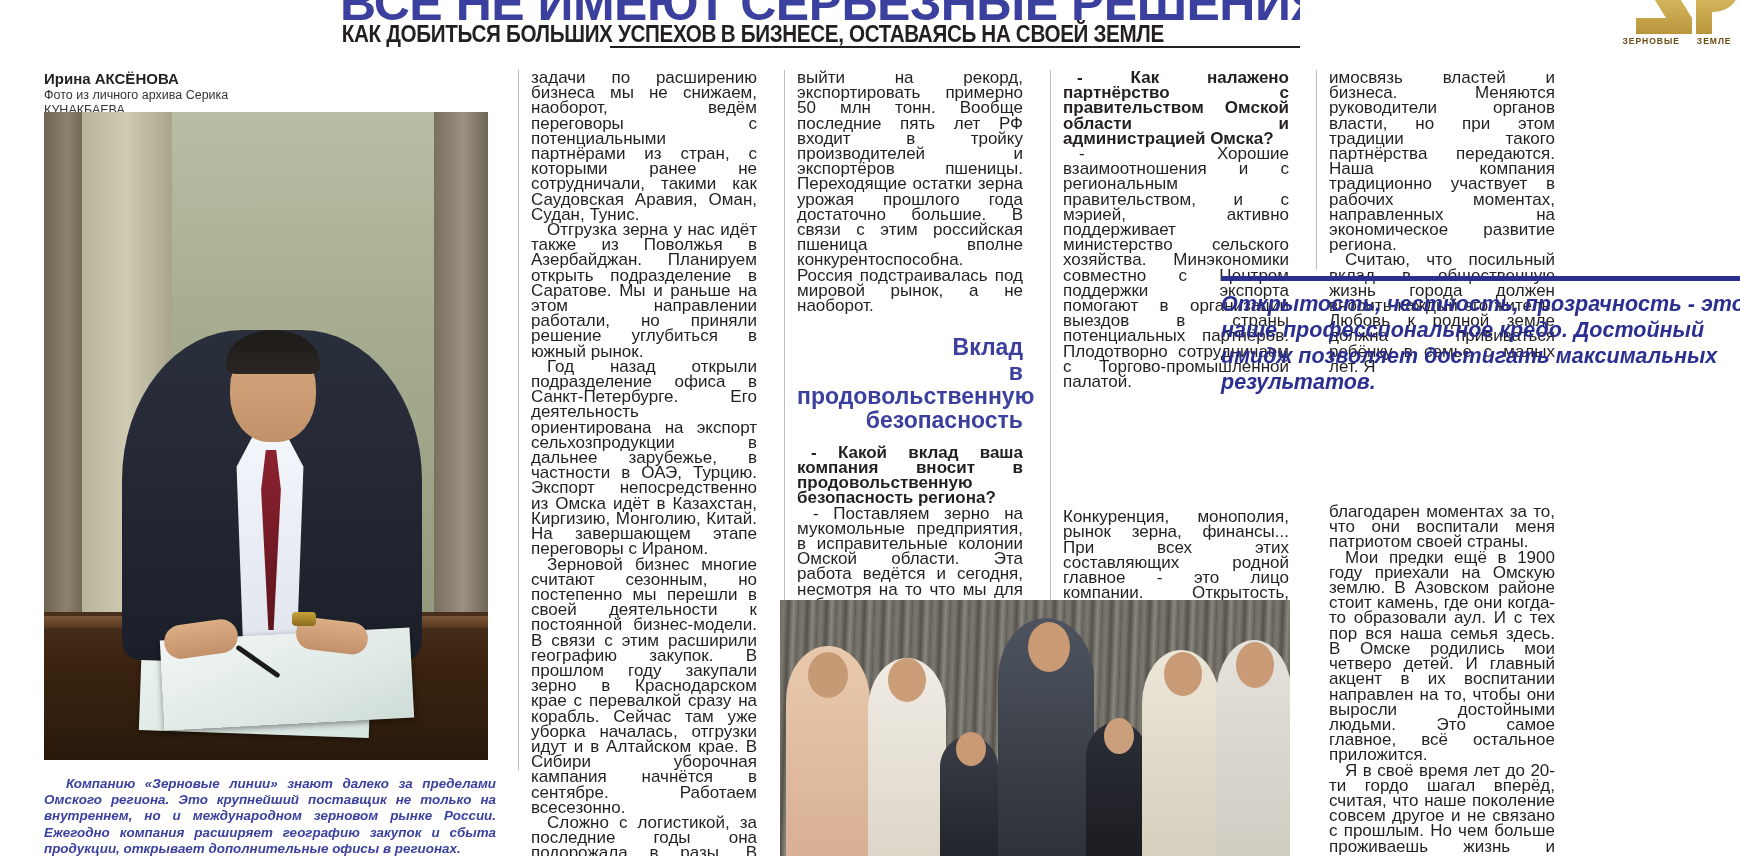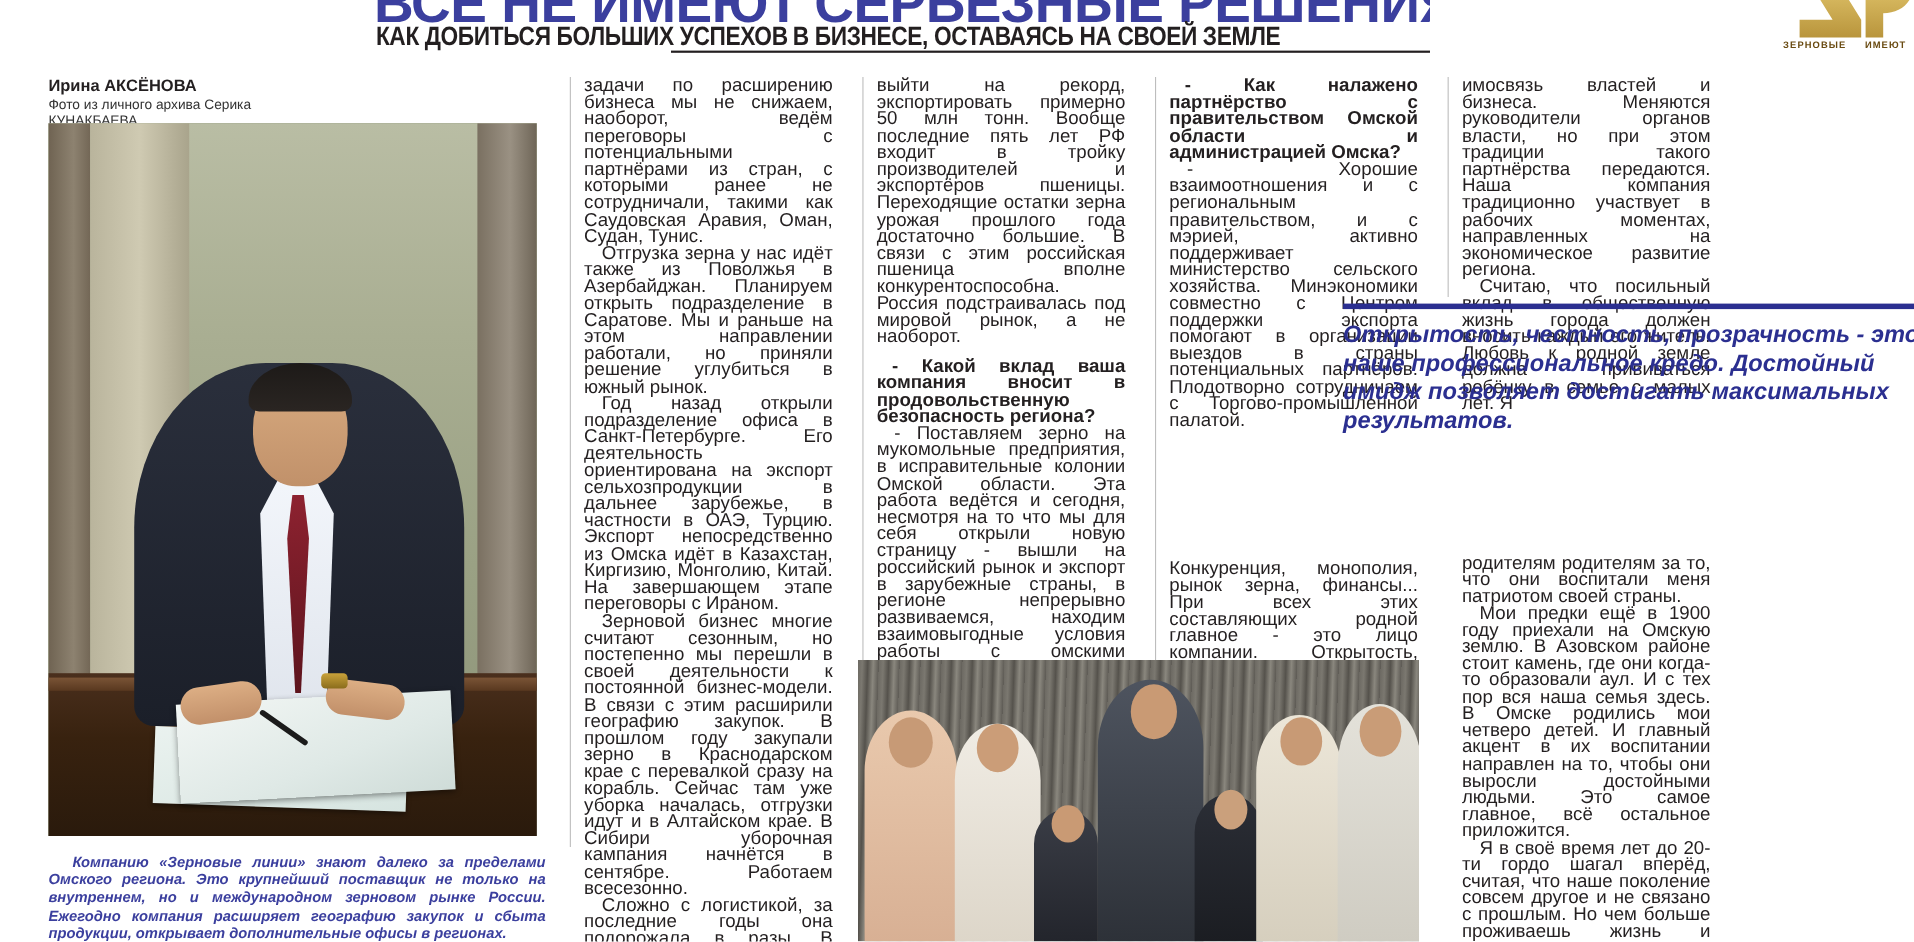--- a/index.html
+++ b/index.html
@@ -298,21 +298,21 @@
           <stop offset="100%" stop-color="#b9953c"></stop>
         </linearGradient>
       </defs>
       <path d="M18 6 L72 6 L72 22 L44 22 L70 64 L70 80 L14 80 L14 64 L44 64 L18 22 Z" fill="url(#gold)"></path>
       <path d="M80 6 L98 6 C112 6 118 16 118 30 C118 48 106 58 90 58 L90 80 L74 80 L74 6 Z" fill="url(#gold)"></path>
     </svg>
   </div>
   <div class="logo-words">
     <span>ЗЕРНОВЫЕ</span>
     &nbsp;&nbsp;&nbsp;
-    <span>ИМЕЮТ</span>
+    <span>ЗЕМЛЕ</span>
   </div>
 </div>
 
 <div class="vrule" style="left:518px; top:70px; height:700px;"></div>
 <div class="vrule" style="left:784px; top:70px; height:700px;"></div>
 <div class="vrule" style="left:1050px; top:70px; height:700px;"></div>
 <div class="vrule" style="left:1316px; top:70px; height:200px;"></div>
 
 <div class="col" id="col1">
   <div style="font-weight:bold; font-size:15px; line-height:18px;">Ирина АКСЁНОВА</div>
@@ -348,20 +348,25 @@
   <p>Зерновой бизнес многие считают сезонным, но постепенно мы перешли в своей деятельности к постоянной бизнес-модели. В связи с этим расширили географию закупок. В прошлом году закупали зерно в Краснодарском крае с перевалкой сразу на корабль. Сейчас там уже уборка началась, отгрузки идут и в Алтайском крае. В Сибири уборочная кампания начнётся в сентябре. Работаем всесезонно.</p>
   <p>Сложно с логистикой, за последние годы она подорожала в разы. В России остаётся большой спрос на железнодорожный транспорт, а из Омска основной путь транспортировки - железнодорожный. В конце 2022 года решились приобрести свой вагонный парк. Закупили 20 вагонов. Сегодня они работают на маршруте Поволжье - Азербайджан.</p>
 
   <div class="subhead left sh-gap-top sh-gap-bot">Прогнозы и цены</div>
 
 </div>
 
 <div class="col" id="col3">
   <p class="noind">выйти на рекорд, экспортировать примерно 50 млн тонн. Вообще последние пять лет РФ входит в тройку производителей и экспортёров пшеницы. Переходящие остатки зерна урожая прошлого года достаточно большие. В связи с этим российская пшеница вполне конкурентоспособна. Россия подстраивалась под мировой рынок, а не наоборот.</p>
 
+  <div class="subhead center sh-gap-top">
+    <div>Вклад</div>
+    <div>в продовольственную</div>
+    <div>безопасность</div>
+  </div>
 
   <p class="q" style="margin-top:12px;">- Какой вклад ваша компания вносит в продовольственную безопасность региона?</p>
   <p>- Поставляем зерно на мукомольные предприятия, в исправительные колонии Омской области. Эта работа ведётся и сегодня, несмотря на то что мы для себя открыли новую страницу - вышли на российский рынок и экспорт в зарубежные страны, в регионе непрерывно развиваемся, находим взаимовыгодные условия работы с омскими предприятиями.</p>
 </div>
 
 <div class="col" id="col4">
   <p class="q noind">- Как налажено партнёрство с правительством Омской области и администрацией Омска?</p>
   <p>- Хорошие взаимоотношения и с региональным правительством, и с мэрией, активно поддерживает министерство сельского хозяйства. Минэкономики совместно с Центром поддержки экспорта помогают в организации выездов в страны потенциальных партнёров. Плодотворно сотрудничаем с Торгово-промышленной палатой.</p>
 
   <div style="height:120px;"></div>
@@ -373,21 +378,21 @@
   <p class="q">- На ваш взгляд, крупные предприятия должны участвовать в общественной жизни города?</p>
   <p>- Обязательно, ведь это наш общий дом. И в этом вопросе всегда есть вза-</p>
 </div>
 
 <div class="col" id="col5">
   <p class="noind">имосвязь властей и бизнеса. Меняются руководители органов власти, но при этом традиции такого партнёрства передаются. Наша компания традиционно участвует в рабочих моментах, направленных на экономическое развитие региона.</p>
   <p>Считаю, что посильный вклад в общественную жизнь города должен вносить каждый его житель. Любовь к родной земле должна прививаться ребёнку в семье с малых лет. Я</p>
 
   <div style="height:130px;"></div>
 
-  <p class="noind">родителям родителям за то, что они воспитали меня патриотом своей страны.</p>
+  <p class="noind">благодарен моментах за то, что они воспитали меня патриотом своей страны.</p>
   <p>Мои предки ещё в 1900 году приехали на Омскую землю. В Азовском районе стоит камень, где они когда-то образовали аул. И с тех пор вся наша семья здесь. В Омске родились мои четверо детей. И главный акцент в их воспитании направлен на то, чтобы они выросли достойными людьми. Это самое главное, всё остальное приложится.</p>
   <p>Я в своё время лет до 20-ти гордо шагал вперёд, считая, что наше поколение совсем другое и не связано с прошлым. Но чем больше проживаешь жизнь и изучаешь историю, тем яснее понимаешь, что из года в год, из века в век всё повторяется. И на ошибках прошлого надо учиться, чтобы не допускать новых.</p>
 
   <p>- В это непростое для страны время желаю всем здоровья и благополучия, взаимопонимания, а главное - веры в будущее нашей страны, в буду-</p>
 </div>
 
 <div class="pullquote">
   <div class="pq-rule"></div>
   <div class="pq-text">Открытость, честность, прозрачность - это наше профессиональное кредо. Достойный имидж позволяет достигать максимальных результатов.</div>
 </div>

